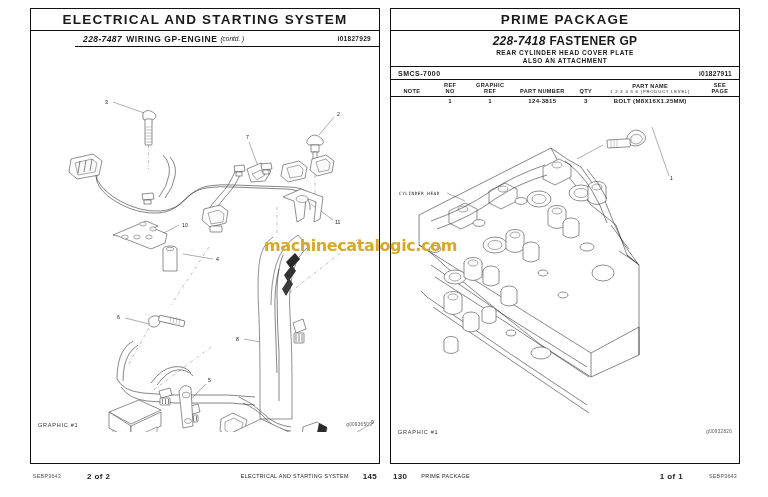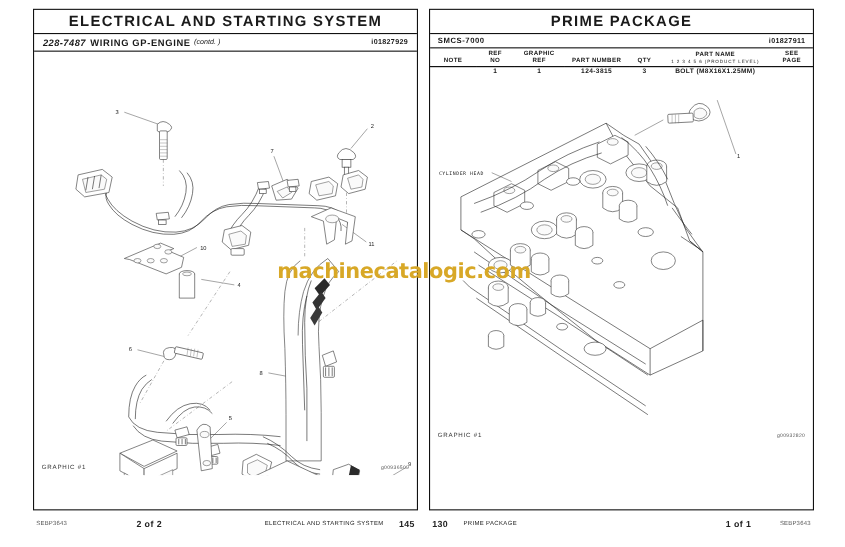--- a/index.html
+++ b/index.html
@@ -9,21 +9,21 @@
   .page{position:absolute;top:8px;height:456px;border:1px solid #111;background:#fff;box-sizing:border-box;}
   .page.left{left:30px;width:350px;}
   .page.right{left:390px;width:350px;}
 
   .band{border-bottom:1px solid #111;box-sizing:border-box;}
 
   .title-band{height:22px;display:flex;align-items:center;justify-content:center;}
   .title-band .t{font-size:13.5px;font-weight:bold;letter-spacing:1.2px;}
 
   
-  .sub-left{height:16px;display:flex;align-items:center;padding:0 8px;box-sizing:border-box;}
+  .sub-left{height:16px;display:flex;align-items:center;padding:0 8px;box-sizing:border-box;margin-left:44px;}
   .sub-left .pn{font-style:italic;font-weight:bold;font-size:8.5px;letter-spacing:.4px;}
   .sub-left .nm{font-weight:bold;font-size:8.5px;letter-spacing:.6px;margin-left:4px;}
   .sub-left .cont{font-style:italic;font-size:6.5px;margin-left:3px;}
   .sub-left .code{margin-left:auto;font-size:6.5px;font-weight:bold;letter-spacing:.3px;}
 
   
   .sub-right{padding:3px 0 2px;text-align:center;}
   .sub-right .l1{font-size:12px;font-weight:bold;letter-spacing:.3px;}
   .sub-right .l1 .it{font-style:italic;}
   .sub-right .l2,.sub-right .l3{font-size:6.5px;font-weight:bold;letter-spacing:.55px;margin-top:1px;}
@@ -49,28 +49,28 @@
 
   .gline{position:absolute;bottom:4px;left:0;right:0;display:flex;justify-content:space-between;padding:0 7px;box-sizing:border-box;}
   .gline .g{font-size:5.6px;letter-spacing:.7px;color:#333;}
   .gline .gid{font-size:4.6px;letter-spacing:.3px;color:#555;}
 
   
   .footer{position:absolute;top:470px;height:12px;display:flex;align-items:center;font-size:5.4px;letter-spacing:.3px;color:#222;}
   .footer.left{left:33px;width:344px;}
   .footer.right{left:393px;width:344px;}
   .footer .doc{color:#555;letter-spacing:.2px;}
-  .footer .pof{font-size:8px;font-weight:bold;letter-spacing:.4px;margin-left:37px;}
+  .footer .pof{font-size:8px;font-weight:bold;letter-spacing:.4px;}
   .footer .sec{letter-spacing:.35px;}
   .footer .pg{font-size:8px;font-weight:bold;}
   .sp-l{width:26px;}
   .sp-r{width:14px;}
   .grow{flex:1;}
 
-  .wm{position:absolute;left:252px;top:236px;font-size:19px;font-weight:bold;color:#d8a827;letter-spacing:-0.4px;z-index:40;font-family:"DejaVu Sans",sans-serif;white-space:nowrap;}
+  .wm{position:absolute;left:264px;top:236px;font-size:16px;font-weight:bold;color:#d8a827;letter-spacing:-0.4px;z-index:40;font-family:"DejaVu Sans",sans-serif;white-space:nowrap;}
 
   svg{display:block;}
   .ln{stroke:#222;stroke-width:.55;fill:none;}
   .pt{stroke:#444;stroke-width:.6;fill:#fff;}
   .pt2{stroke:#555;stroke-width:.5;fill:#fafafa;}
   .lbl{font-size:5.2px;fill:#222;font-family:"Liberation Sans",sans-serif;}
   .lbl-m{font-size:4.4px;fill:#222;font-family:"DejaVu Sans Mono",monospace;letter-spacing:.5px;}
   .lead{stroke:#333;stroke-width:.4;fill:none;}
   .dash{stroke:#555;stroke-width:.4;fill:none;stroke-dasharray:3 2 .6 2;}
   .hatch{stroke:#666;stroke-width:.35;}
@@ -301,20 +301,28 @@
       </div>
     </div>
   </div>
 
   <div class="page right">
 
     <div class="band title-band">
       <span class="t">PRIME PACKAGE</span>
     </div>
 
+    <div class="band sub-right">
+      <div class="l1">
+        <span class="it">228-7418</span>
+        <span>FASTENER GP</span>
+      </div>
+      <div class="l2">REAR CYLINDER HEAD COVER PLATE</div>
+      <div class="l3">ALSO AN ATTACHMENT</div>
+    </div>
 
     <div class="band smcs-row">
       <span class="smcs">SMCS-7000</span>
       <span class="code">i01827911</span>
     </div>
 
     <table class="parts">
       <thead>
         <tr>
           <th style="width:12%">NOTE</th>

